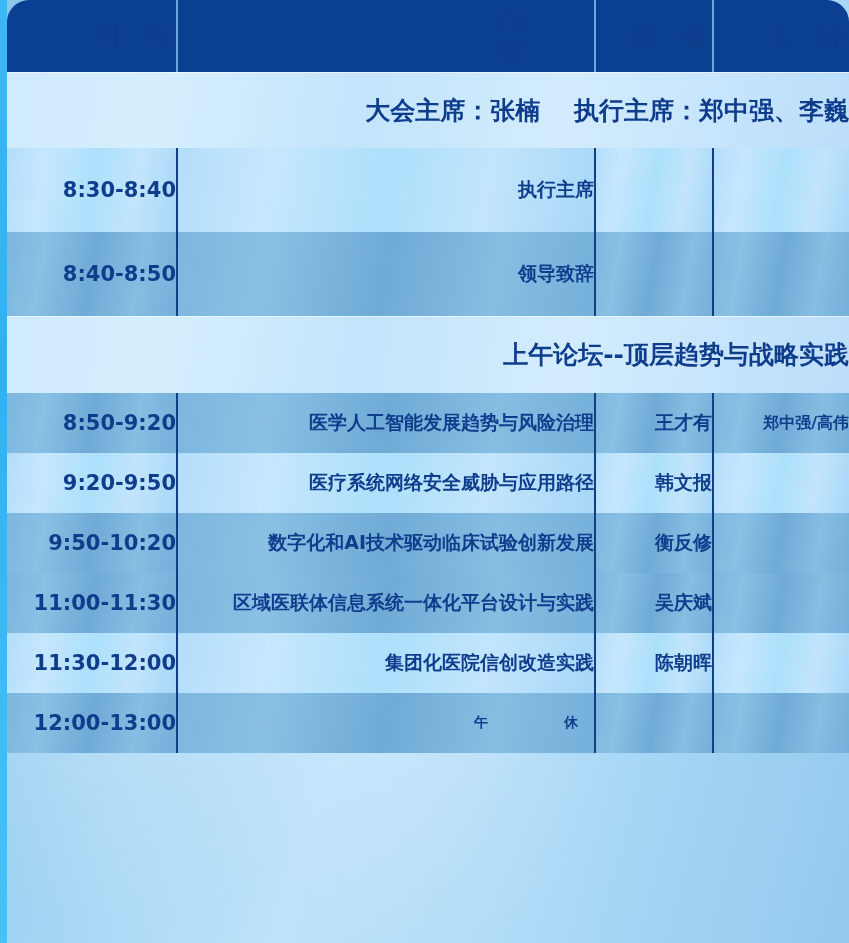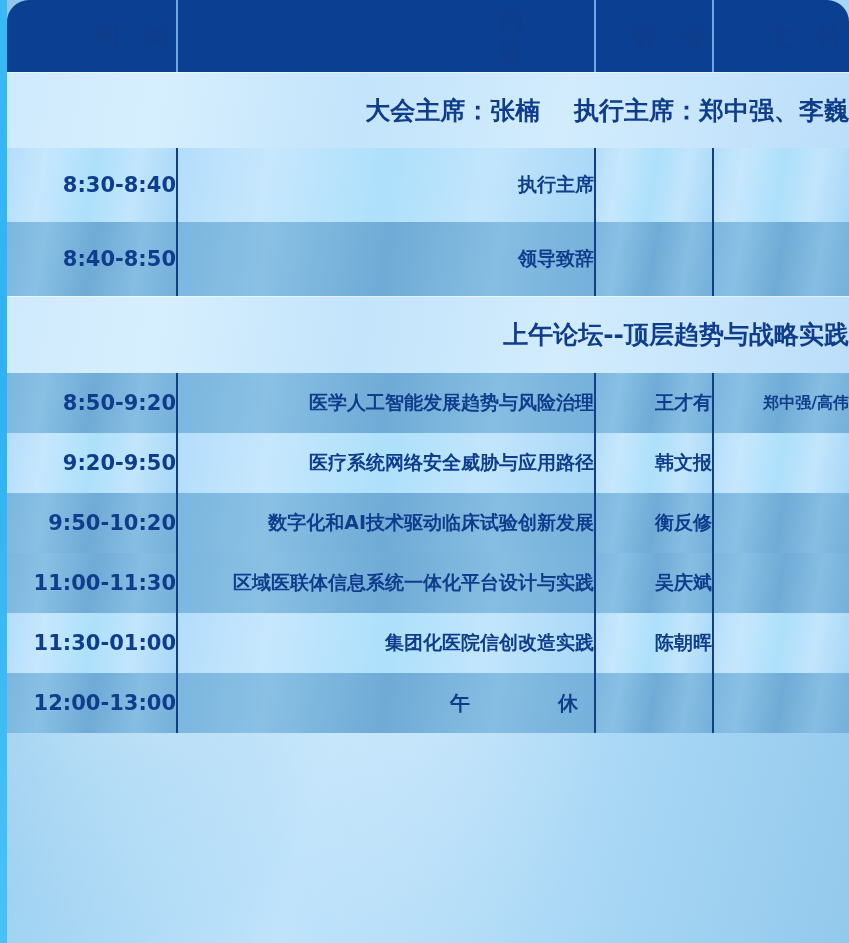--- a/index.html
+++ b/index.html
@@ -101,30 +101,30 @@
   
   tr.light td {
     background: linear-gradient(100deg,
       #b3ddfb 0%, #c6e7fd 22%, #ade0fb 50%, #c2e5fc 74%, #a7d7f7 100%);
   }
   tr.dark td {
     background: linear-gradient(100deg,
       #7cb6de 0%, #89c0e4 22%, #6fabd6 50%, #86bde2 76%, #74b0da 100%);
   }
 
-  tr.r-small td  { height: 74px; }
+  tr.r-small td  { height: 84px; }
   tr.r-med td    { height: 60px; }
 
   
   .t-time     { font-size: 21px; }
   .t-content  { font-size: 19px; }
   .t-content.long { font-size: 17px; }
   .t-speaker  { font-size: 19px; }
   .t-host     { font-size: 16px; }
-  .t-break    { font-size: 20px; letter-spacing: 16px; text-indent: 16px; }
+  .t-break    { font-size: 14px; letter-spacing: 16px; text-indent: 16px; }
 </style>
 </head>
 <body>
 
 <div id="canvas">
 
   <div id="left-rail"></div>
 
   <table id="sched">
     <colgroup>
@@ -190,21 +190,21 @@
 
 
       <tr class="dark r-med">
         <td class="t-time">11:00-11:30</td>
         <td class="t-content vrule">区域医联体信息系统一体化平台设计与实践</td>
         <td class="t-speaker vrule">吴庆斌</td>
         <td class="t-host vrule"></td>
       </tr>
 
       <tr class="light r-med">
-        <td class="t-time">11:30-01:00</td>
+        <td class="t-time">11:30-12:00</td>
         <td class="t-content vrule">集团化医院信创改造实践</td>
         <td class="t-speaker vrule">陈朝晖</td>
         <td class="t-host vrule"></td>
       </tr>
 
       <tr class="dark r-med">
         <td class="t-time">12:00-13:00</td>
         <td class="t-break vrule">午　　休</td>
         <td class="t-speaker vrule"></td>
         <td class="t-host vrule"></td>

